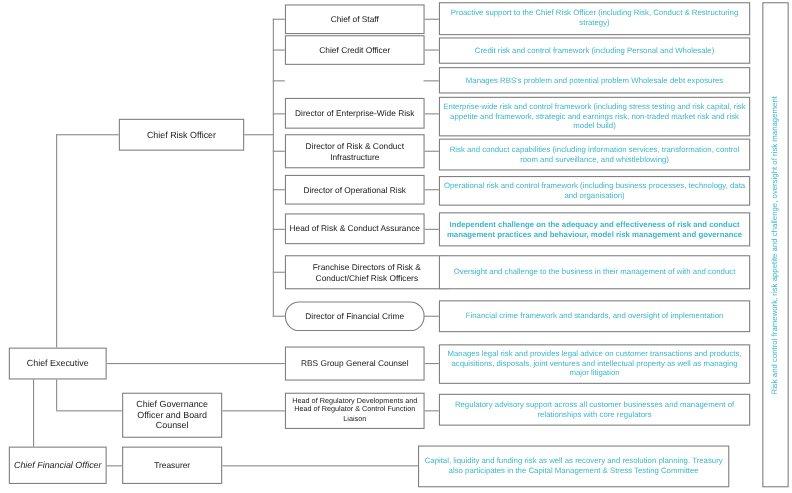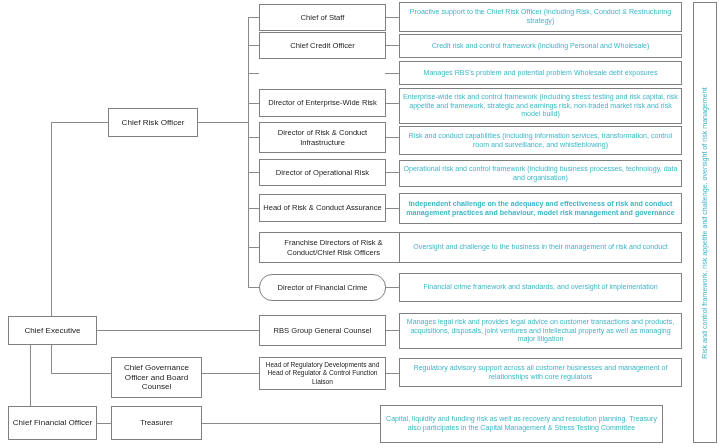--- a/index.html
+++ b/index.html
@@ -111,33 +111,33 @@
   <div class="ln lnh" style="left:51px;  top:373px; width:60px;"></div>
 
   <div class="ln lnv" style="left:30px;  top:330px; height:93px;"></div>
 
   <div class="ln lnh" style="left:202px; top:373px; width:57px;"></div>
 
   <div class="ln lnh" style="left:97px;  top:423px; width:15px;"></div>
 
   <div class="ln lnh" style="left:202px; top:423px; width:198px;"></div>
 
-  <div class="box exec" style="left:108px; top:108px; width:90px; height:29px;text-align:right;">
+  <div class="box exec" style="left:108px; top:108px; width:114px; height:29px;text-align:right;">
     <span>Chief Risk Officer</span>
   </div>
 
   <div class="box exec" style="left:8px;  top:316px; width:89px; height:29px;">
     <span>Chief Executive</span>
   </div>
 
   <div class="box exec" style="left:111px; top:357px; width:91px; height:41px;">
     <span>Chief Governance Officer and Board Counsel</span>
   </div>
 
-  <div class="box exec" style="left:8px;  top:406px; width:89px; height:34px;">
+  <div class="box exec" style="left:8px;  top:406px; width:89px; height:34px;font-style:italic;">
     <span>Chief Financial Officer</span>
   </div>
 
   <div class="box role" style="left:259px; top:4px;   width:127px; height:27px;">
     <span>Chief of Staff</span>
   </div>
   <div class="box role" style="left:259px; top:32px;  width:127px; height:27px;">
     <span>Chief Credit Officer</span>
   </div>
   <div class="box role" style="left:259px; top:89px;  width:127px; height:28px;">
@@ -183,21 +183,21 @@
   <div class="box desc" style="left:399px; top:126px; width:283px; height:29px;">
     <span>Risk and conduct capabilities (including information services, transformation, control room and surveillance, and whistleblowing)</span>
   </div>
   <div class="box desc" style="left:399px; top:160px; width:283px; height:27px;align-items:center;">
     <span>Operational risk and control framework (including business processes, technology, data and organisation)</span>
   </div>
   <div class="box desc" style="left:399px; top:193px; width:283px; height:31px;font-weight:bold;">
     <span>Independent challenge on the adequacy and effectiveness of risk and conduct management practices and behaviour, model risk management and governance</span>
   </div>
   <div class="box desc" style="left:399px; top:232px; width:283px; height:31px;">
-    <span>Oversight and challenge to the business in their management of risk and conduct</span>
+    <span>Oversight and challenge to the business in their management of with and conduct</span>
   </div>
   <div class="box desc" style="left:399px; top:273px; width:283px; height:29px;">
     <span>Financial crime framework and standards, and oversight of implementation</span>
   </div>
   <div class="box desc" style="left:399px; top:313px; width:283px; height:36px;">
     <span>Manages legal risk and provides legal advice on customer transactions and products, acquisitions, disposals, joint ventures and intellectual property as well as managing major litigation</span>
   </div>
   <div class="box desc" style="left:399px; top:358px; width:283px; height:29px;">
     <span>Regulatory advisory support across all customer businesses and management of relationships with core regulators</span>
   </div>

